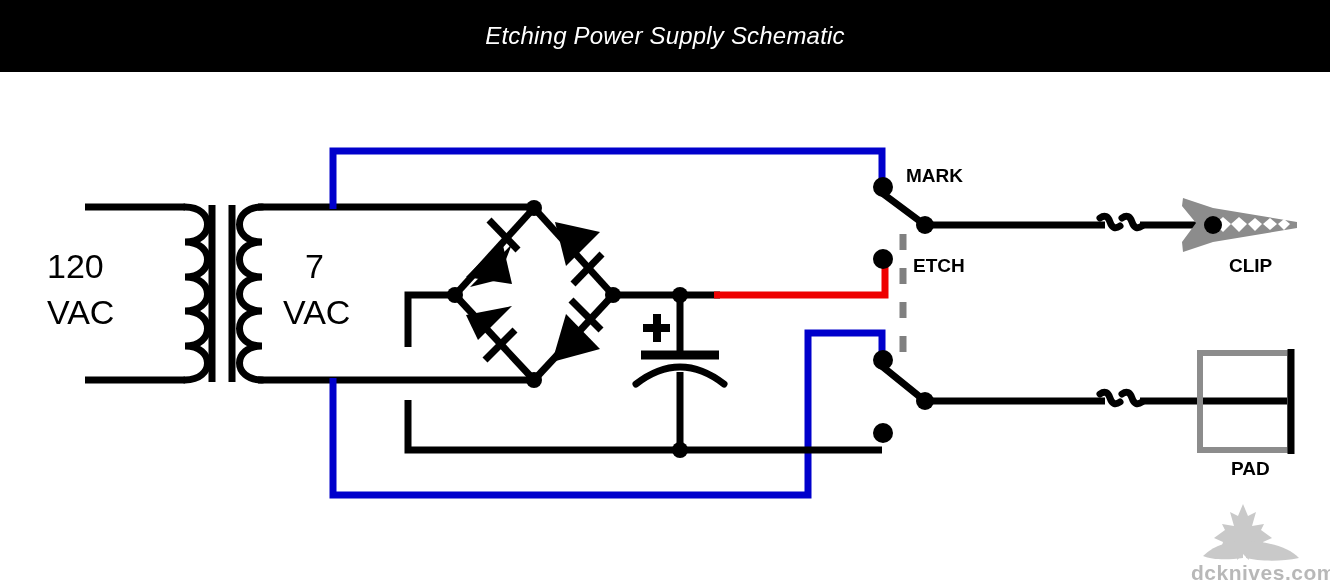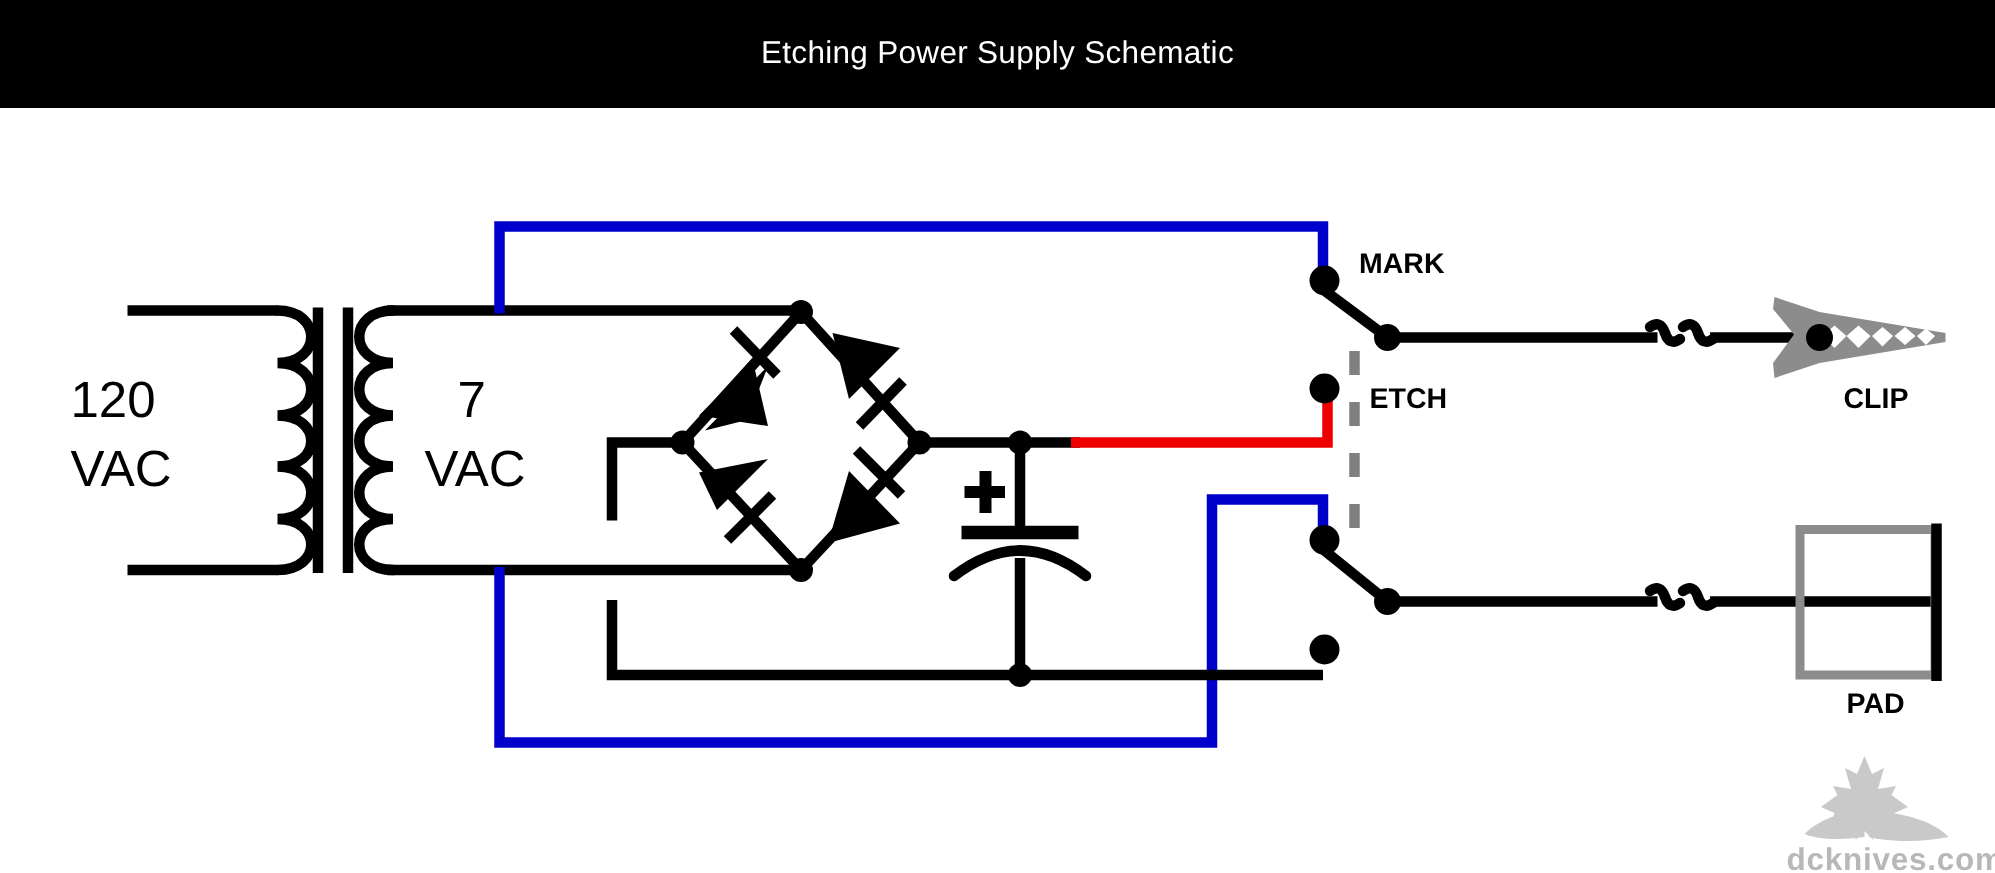--- a/index.html
+++ b/index.html
@@ -27,24 +27,25 @@
     width: 1330px;
     height: 72px;
     background: #000000;
     display: flex;
     align-items: center;
     justify-content: center;
   }
   #title-text {
     color: #ffffff;
     font-family: "Liberation Sans", sans-serif;
-    font-size: 21px;
+    font-size: 24px;
     font-weight: 400;
     letter-spacing: 0.2px;
     white-space: nowrap;
+    font-style: italic;
   }
   #schematic-area {
     position: absolute;
     left: 0; top: 72px;
     width: 1330px;
     height: 510px;
     background: #ffffff;
   }
   svg { display: block; }
   .wire-black { stroke: #000000; fill: none; stroke-width: 7; stroke-linecap: butt; }

